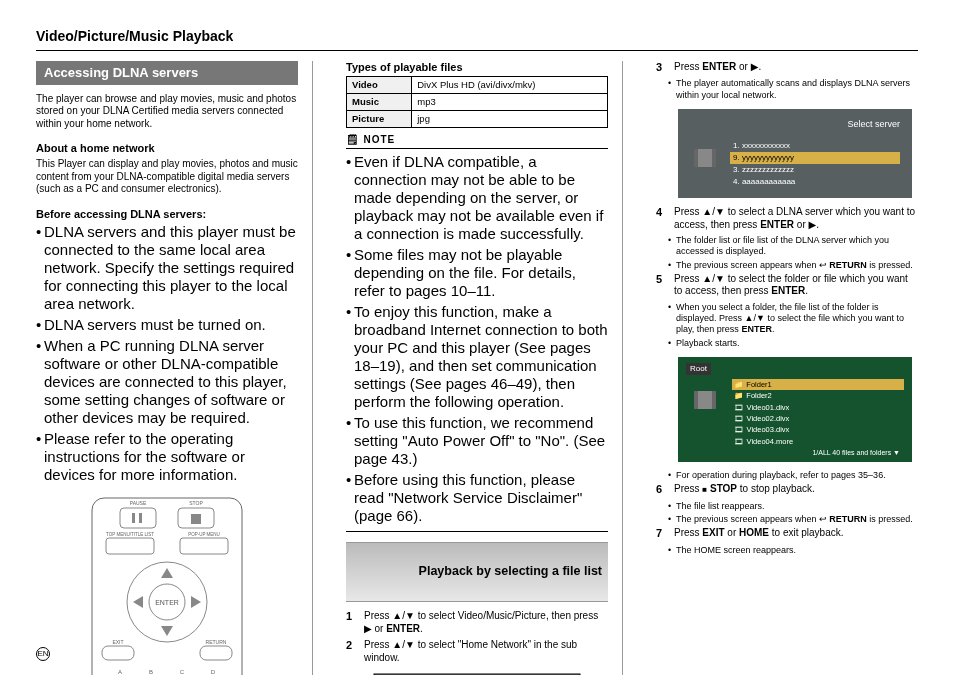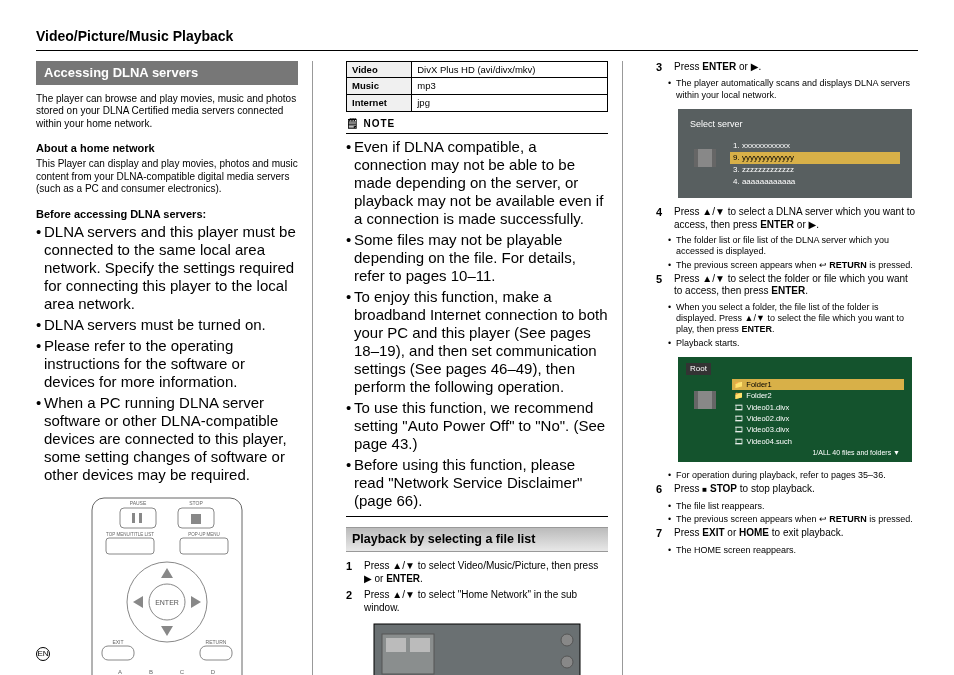--- a/index.html
+++ b/index.html
@@ -2,21 +2,21 @@
 <html><head>
 <meta charset="utf-8">
 <style>
   * { margin: 0; padding: 0; box-sizing: border-box; }
   body { font-family: Arial, Helvetica, sans-serif; font-size: 10px; background: #fff; color: #000; width: 954px; height: 675px; padding: 28px 36px 20px 36px; position: relative; line-height: 1.25; }
   .header { font-size: 14px; font-weight: bold; margin-bottom: 4px; }
   hr.head-rule { border: none; border-top: 1px solid #000; margin-bottom: 10px; }
   .cols { display: flex; gap: 33px; }
   .col { flex: 1; min-width: 0; }
   .band { background: #777; color: #fff; font-size: 13px; font-weight: bold; padding: 4px 8px; margin-bottom: 8px; }
-  .band-sub { background: linear-gradient(to bottom, #bbb, #e8e8e8); color: #000; font-size: 12.5px; font-weight: bold; padding: 4px 6px; margin: 10px 0 8px; border-top: 1px solid #999; border-bottom: 1px solid #999; }
+  .band-sub { background: linear-gradient(to bottom, #bbb, #e8e8e8); color: #000; font-size: 12.5px; font-weight: bold; padding: 21px 6px; margin: 10px 0 8px; border-top: 1px solid #999; border-bottom: 1px solid #999; text-align: right; }
   p { margin-bottom: 6px; }
   .subhead { font-weight: bold; margin-top: 12px; margin-bottom: 2px; font-size: 11px; }
   ul.bullets { list-style: none; padding-left: 0; }
   ul.bullets > li { position: relative; padding-left: 8px; margin-bottom: 3px; font-size: 15px; line-height: 1.2; }
   ul.bullets > li::before { content: "•"; position: absolute; left: 0; }
   ul.sub { list-style: none; padding-left: 12px; margin-top: 2px; }
   ul.sub > li { position: relative; padding-left: 8px; margin-bottom: 2px; font-size: 9px; }
   ul.sub > li::before { content: "•"; position: absolute; left: 0; }
   .num-item { display: flex; gap: 6px; margin-bottom: 4px; }
   .num-item .n { font-weight: bold; width: 12px; flex-shrink: 0; font-size: 11px; }
@@ -24,21 +24,21 @@
   table.file-types { border-collapse: collapse; width: 100%; margin-bottom: 6px; }
   table.file-types td { border: 1px solid #000; padding: 2px 5px; font-size: 9.5px; }
   table.file-types td:first-child { width: 25%; font-weight: bold; background: #f0f0f0; }
   .note-label { font-weight: bold; font-size: 10px; margin-top: 6px; margin-bottom: 2px; letter-spacing: 1px; }
   .note-rule { border-top: 1px solid #000; margin-bottom: 4px; }
   .glyph { display: inline-block; font-family: inherit; }
   .remote-svg-wrap { text-align: center; margin-top: 10px; }
   .sub-window-wrap { text-align: center; margin-top: 8px; }
   .caption { text-align: center; font-size: 12px; margin-top: 13px; }
   .screen { background: #585f60; color: #fff; font-size: 8px; padding: 10px 12px; margin: 8px 6px 8px 22px; }
-  .screen .title { text-align: left; font-size: 9px; margin-bottom: 10px; }
+  .screen .title { text-align: right; font-size: 9px; margin-bottom: 10px; }
   .screen .row { padding: 1px 3px; margin-left: 40px; }
   .screen .row.hl { background: #d8b048; color: #000; }
   .screen2 { background: #14532d; color: #fff; font-size: 7.5px; padding: 6px 8px 0; margin: 8px 6px 8px 22px; }
   .screen2 .root { background: #333; padding: 1px 4px; margin-bottom: 4px; display: inline-block; font-size: 8px; }
   .screen2 .item { padding: 1px 2px; margin-left: 46px; display: flex; align-items: center; gap: 3px; }
   .screen2 .item.hl { background: #d8b048; color: #000; }
   .screen2 .count { text-align: right; font-size: 7px; padding: 2px 4px 4px; }
   .pos-rel { position: relative; }
   .page-icon { position: absolute; bottom: 14px; left: 36px; width: 14px; height: 14px; border: 1px solid #000; border-radius: 50%; font-size: 8px; text-align: center; line-height: 12px; }
   .vrule { border-right: 1px solid #999; padding-right: 14px; }
@@ -54,22 +54,22 @@
 
   <div class="col vrule">
     <div class="band">Accessing DLNA servers</div>
     <p>The player can browse and play movies, music and photos stored on your DLNA Certified media servers connected within your home network.</p>
     <div class="subhead">About a home network</div>
     <p>This Player can display and play movies, photos and music content from your DLNA-compatible digital media servers (such as a PC and consumer electronics).</p>
     <div class="subhead">Before accessing DLNA servers:</div>
     <ul class="bullets">
       <li>DLNA servers and this player must be connected to the same local area network. Specify the settings required for connecting this player to the local area network.</li>
       <li>DLNA servers must be turned on.</li>
+      <li>When a PC running DLNA server software or other DLNA-compatible devices are connected to this player, some setting changes of software or other devices may be required.</li>
       <li>Please refer to the operating instructions for the software or devices for more information.</li>
-      <li>When a PC running DLNA server software or other DLNA-compatible devices are connected to this player, some setting changes of software or other devices may be required.</li>
     </ul>
 
     <div class="remote-svg-wrap">
       <svg width="190" height="240" viewBox="0 0 190 240">
         <rect x="20" y="4" width="150" height="232" rx="12" fill="#fff" stroke="#666"></rect>
 
         <rect x="48" y="14" width="36" height="20" rx="4" fill="#fff" stroke="#888"></rect>
         <text x="66" y="11" font-size="5" text-anchor="middle" fill="#666">PAUSE</text>
         <rect x="60" y="19" width="3" height="10" fill="#888"></rect>
           <rect x="67" y="19" width="3" height="10" fill="#888"></rect>
@@ -110,32 +110,33 @@
         <rect x="129" y="206" width="24" height="12" rx="3" fill="#fff" stroke="#888"></rect>
         <text x="48" y="226" font-size="5" text-anchor="middle" fill="#666">Btm</text>
         <text x="79" y="226" font-size="5" text-anchor="middle" fill="#666">3D</text>
         <text x="110" y="226" font-size="5.5" text-anchor="middle" font-weight="bold">HOME</text>
         <text x="141" y="226" font-size="5" text-anchor="middle" fill="#666">PnP</text>
       </svg>
     </div>
   </div>
 
   <div class="col vrule">
+    <div class="subhead" style="margin-top:0">Types of playable files</div>
     <table class="file-types">
       <tbody>
           <tr>
             <td>Video</td>
             <td>DivX Plus HD (avi/divx/mkv)</td>
           </tr>
       <tr>
             <td>Music</td>
             <td>mp3</td>
           </tr>
       <tr>
-            <td>Internet</td>
+            <td>Picture</td>
             <td>jpg</td>
           </tr>
     </tbody>
       </table>
 
     <div class="note-label">🗒 <span>NOTE</span></div>
     <div class="note-rule"></div>
     <ul class="bullets">
       <li>Even if DLNA compatible, a connection may not be able to be made depending on the server, or playback may not be available even if a connection is made successfully.</li>
       <li>Some files may not be playable depending on the file. For details, refer to pages 10–11.</li>
@@ -235,21 +236,21 @@
       <div class="item">
           <span>🎞</span>
           <span>Video02.divx</span>
         </div>
       <div class="item">
           <span>🎞</span>
           <span>Video03.divx</span>
         </div>
       <div class="item">
           <span>🎞</span>
-          <span>Video04.such</span>
+          <span>Video04.more</span>
         </div>
       <div class="count">1/ALL  40 files and folders ▼</div>
     </div>
 
     <ul class="sub">
       <li>For operation during playback, refer to pages 35–36.</li>
     </ul>
 
     <div class="num-item">
       <div class="n">6</div>

